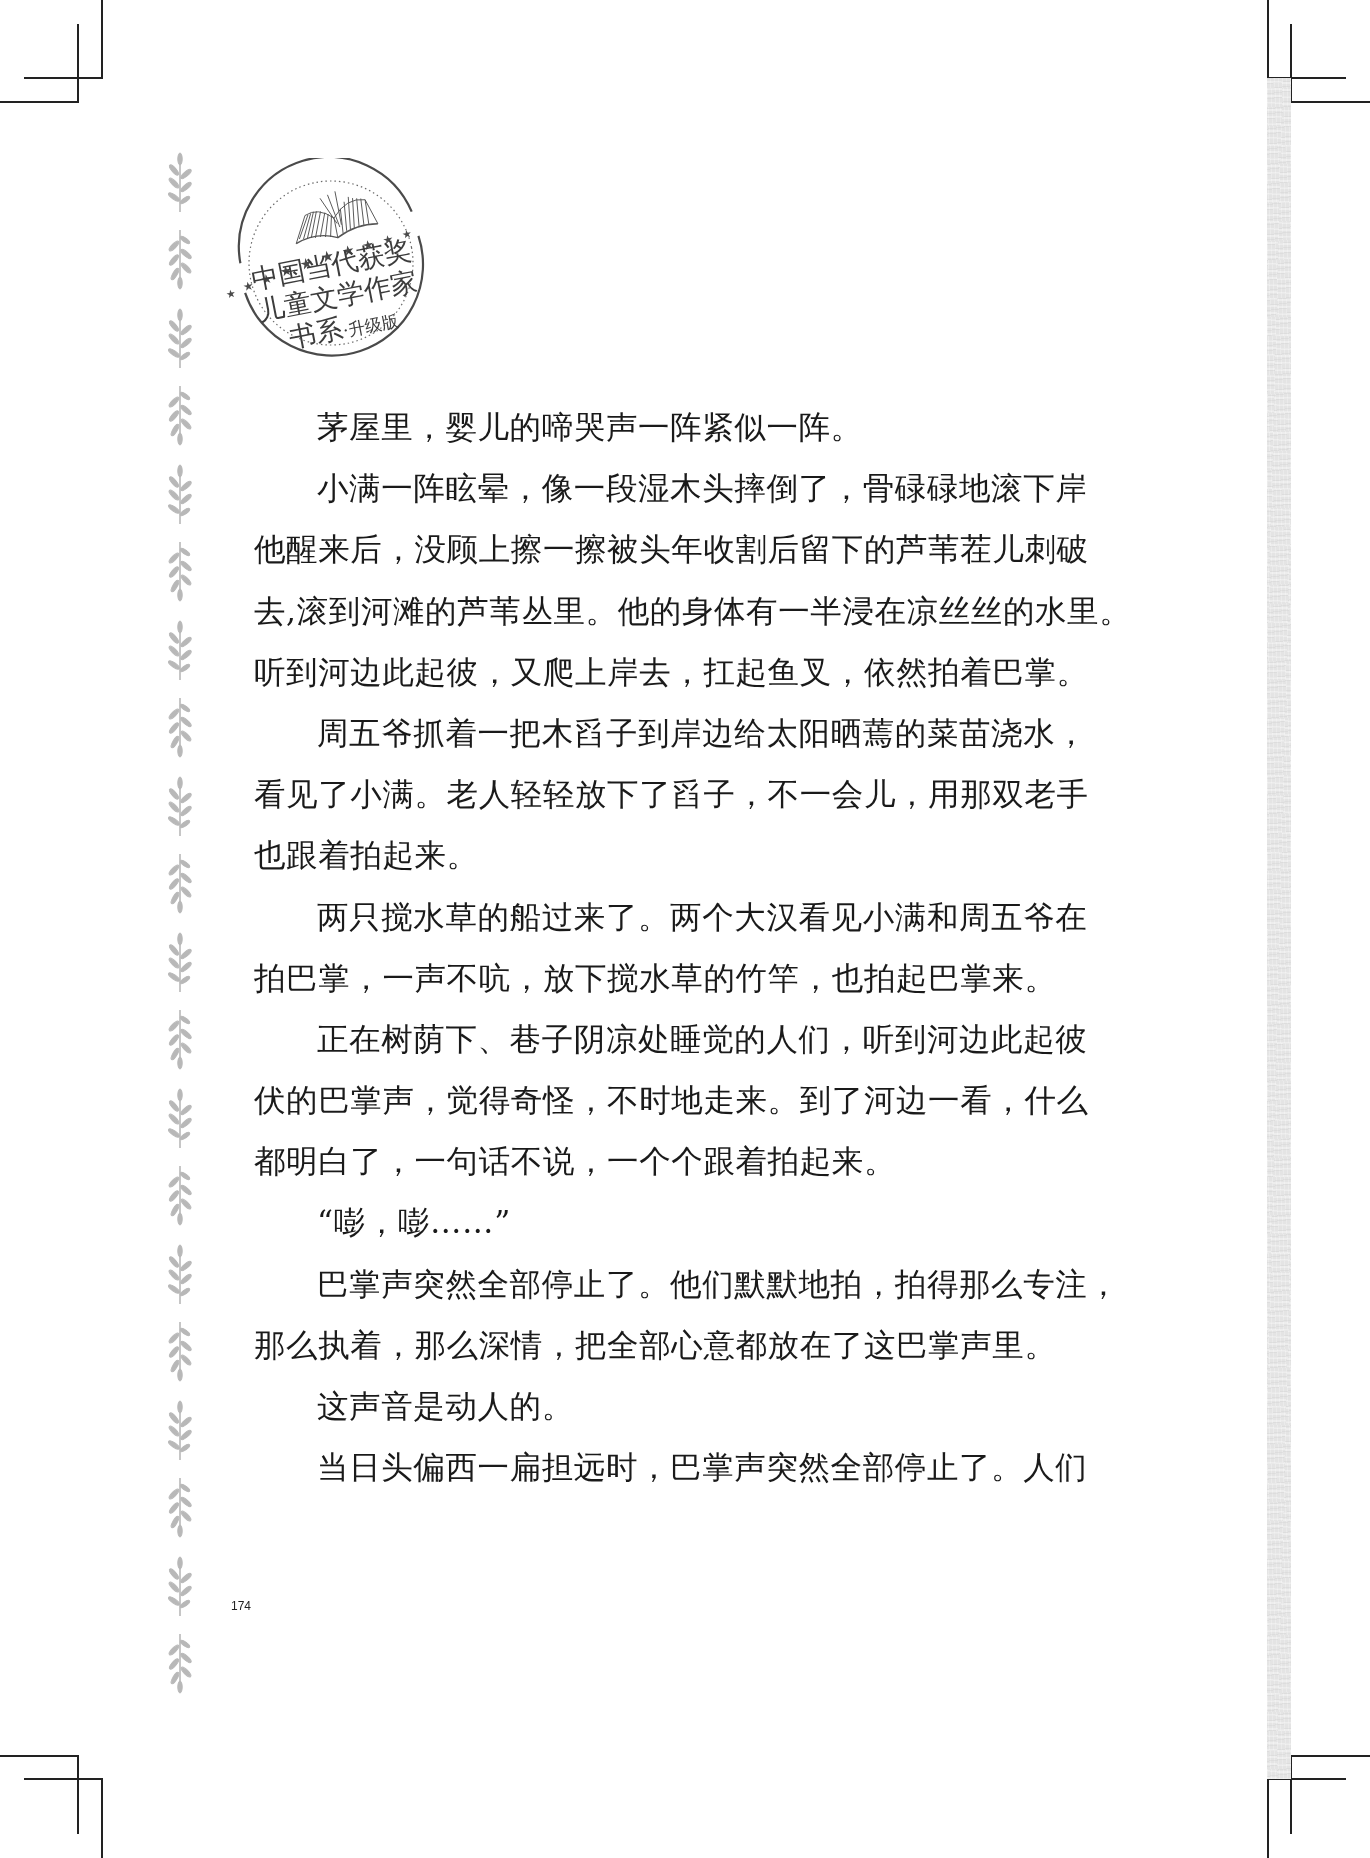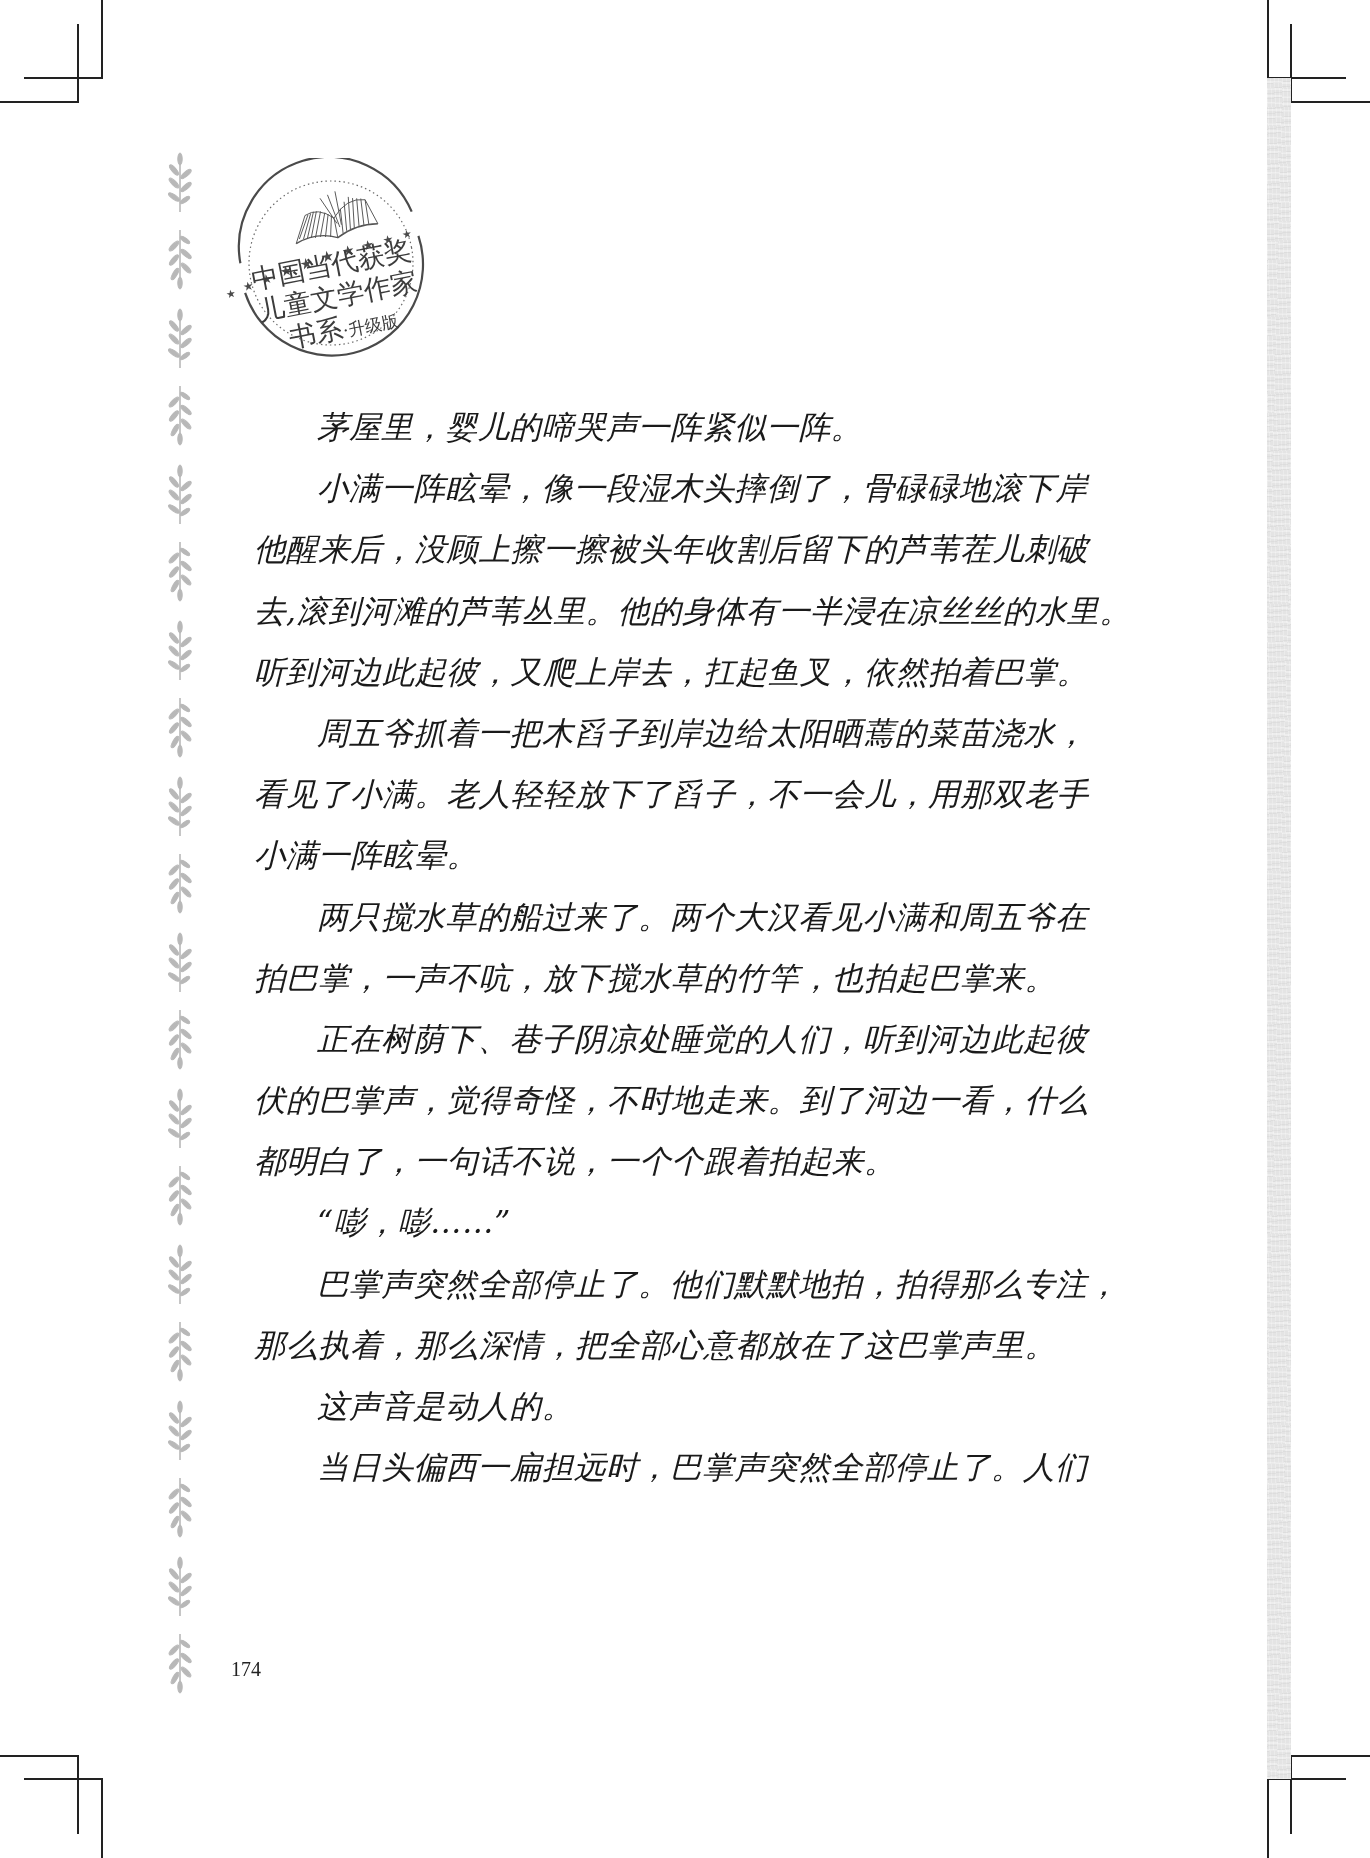--- a/index.html
+++ b/index.html
@@ -35,26 +35,25 @@
   .stamp-line2 { top: 124px; }
   .stamp-line3 { position: absolute; left: 0; width: 210px; top: 156px; line-height: 30px; }
   .stamp-line3 .big { font-size: 27px; }
   .stamp-line3 .small { font-size: 17px; }
   .content {
     position: absolute; left: 254px; top: 406px; width: 860px;
   }
   .line {
     height: 61.2px; line-height: 42px; font-size: 31.5px; white-space: nowrap;
     letter-spacing: 0.6px;
-    font-style: italic;
   }
   .indent { padding-left: 63px; }
   .page-number {
-    position: absolute; left: 231px; top: 1658px; font-size: 20px;
-    font-family: Liberation Serif, serif; color: #222;
+    position: absolute; left: 231px; top: 1599px; font-size: 12px;
+    font-family: Liberation Sans, sans-serif; color: #222;
   }
 </style>
 </head>
 <body>
 
 <div class="crop" style="left:101px;top:0;width:2px;height:79px;"></div>
 <div class="crop" style="left:24px;top:77px;width:79px;height:2px;"></div>
 <div class="crop" style="left:77px;top:24px;width:2px;height:79px;"></div>
 <div class="crop" style="left:0;top:101px;width:79px;height:2px;"></div>
 
@@ -173,21 +172,21 @@
 </div>
 
 <div class="content">
   <div class="line indent">茅屋里，婴儿的啼哭声一阵紧似一阵。</div>
   <div class="line indent">小满一阵眩晕，像一段湿木头摔倒了，骨碌碌地滚下岸</div>
   <div class="line">他醒来后，没顾上擦一擦被头年收割后留下的芦苇茬儿刺破</div>
   <div class="line">去,滚到河滩的芦苇丛里。他的身体有一半浸在凉丝丝的水里。</div>
   <div class="line">听到河边此起彼，又爬上岸去，扛起鱼叉，依然拍着巴掌。</div>
   <div class="line indent">周五爷抓着一把木舀子到岸边给太阳晒蔫的菜苗浇水，</div>
   <div class="line">看见了小满。老人轻轻放下了舀子，不一会儿，用那双老手</div>
-  <div class="line">小满一阵眩晕。</div>
+  <div class="line">也跟着拍起来。</div>
   <div class="line indent">两只搅水草的船过来了。两个大汉看见小满和周五爷在</div>
   <div class="line">拍巴掌，一声不吭，放下搅水草的竹竿，也拍起巴掌来。</div>
   <div class="line indent">正在树荫下、巷子阴凉处睡觉的人们，听到河边此起彼</div>
   <div class="line">伏的巴掌声，觉得奇怪，不时地走来。到了河边一看，什么</div>
   <div class="line">都明白了，一句话不说，一个个跟着拍起来。</div>
   <div class="line indent">“嘭，嘭……”</div>
   <div class="line indent">巴掌声突然全部停止了。他们默默地拍，拍得那么专注，</div>
   <div class="line">那么执着，那么深情，把全部心意都放在了这巴掌声里。</div>
   <div class="line indent">这声音是动人的。</div>
   <div class="line indent">当日头偏西一扁担远时，巴掌声突然全部停止了。人们</div>

